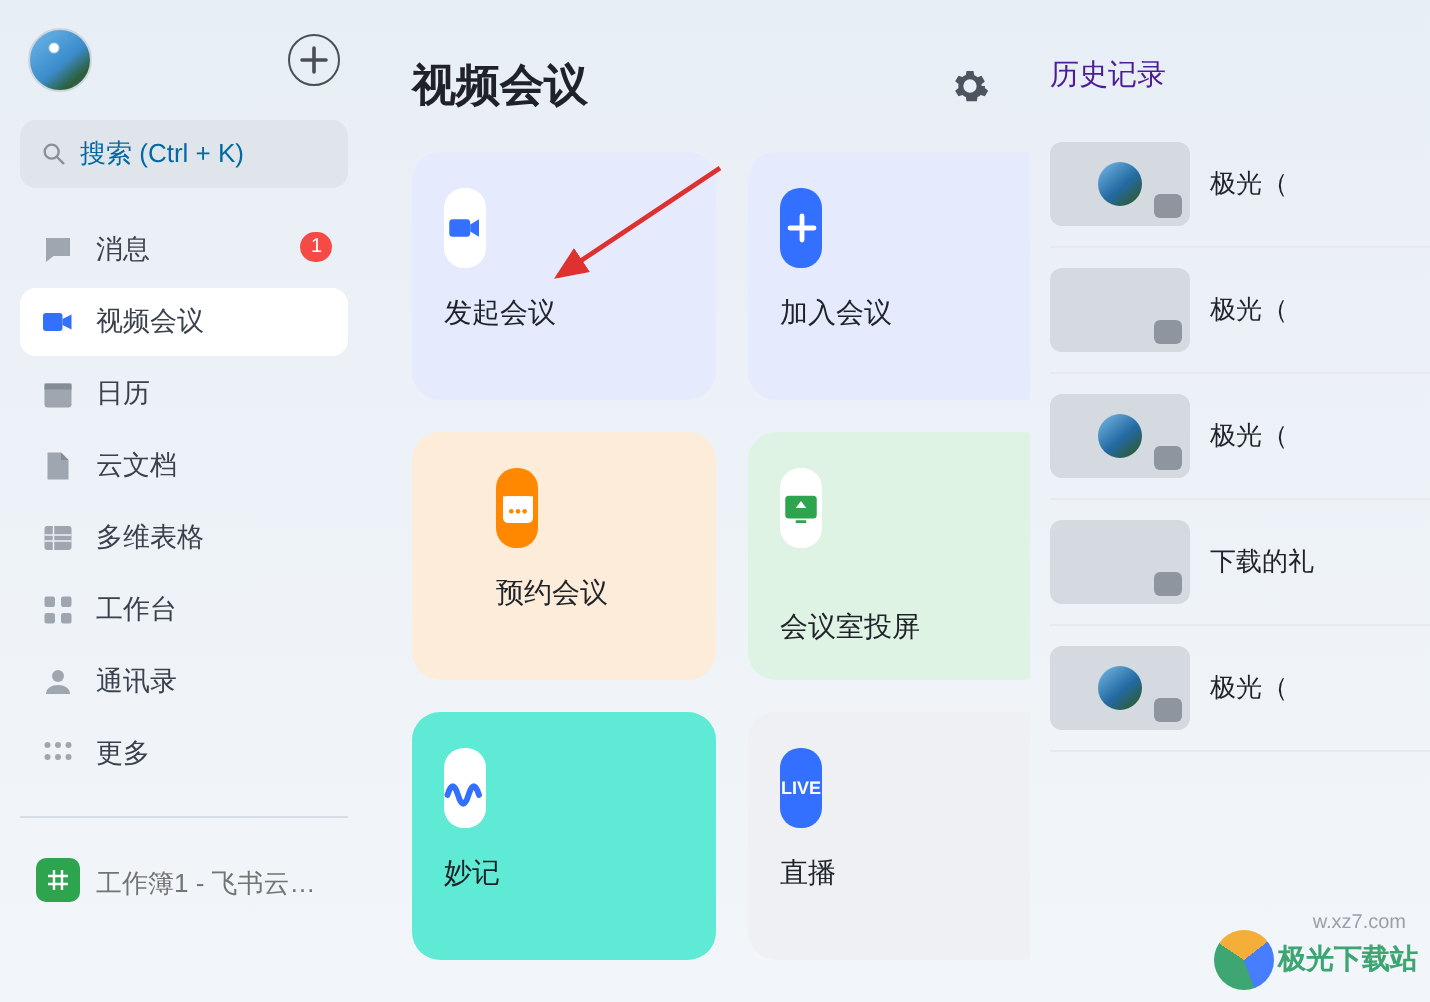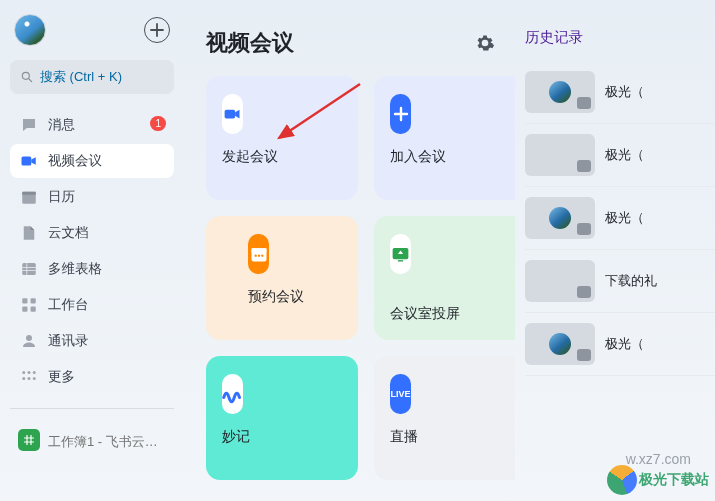--- a/index.html
+++ b/index.html
@@ -136,21 +136,21 @@
 
   .watermark {
     position:absolute; right:6px; bottom:6px;
     display:flex; align-items:center; gap:2px;
     font-size:14px; color:#2a9d63; font-weight:600;
     opacity:.9;
   }
   .wm-ic { width:30px;height:30px;border-radius:50%;
     background: conic-gradient(from 160deg,#2a9d63 0 40%, #f5a623 40% 70%, #3370ff 70% 100%);
   }
-  .subwm{position:absolute;right:24px;bottom:34px;font-size:14px;color:#9aa0a8}
+  .subwm{position:absolute;right:12px;bottom:34px;font-size:10px;color:#9aa0a8}
 
   
   .ico-chat{color:#8f959e}
   .ico-video{color:#3370ff}
   .ico-cal{color:#8f959e}
   .ico-doc{color:#8f959e}
   .ico-base{color:#8f959e}
   .ico-app{color:#8f959e}
   .ico-contacts{color:#8f959e}
   .ico-more{color:#8f959e}

